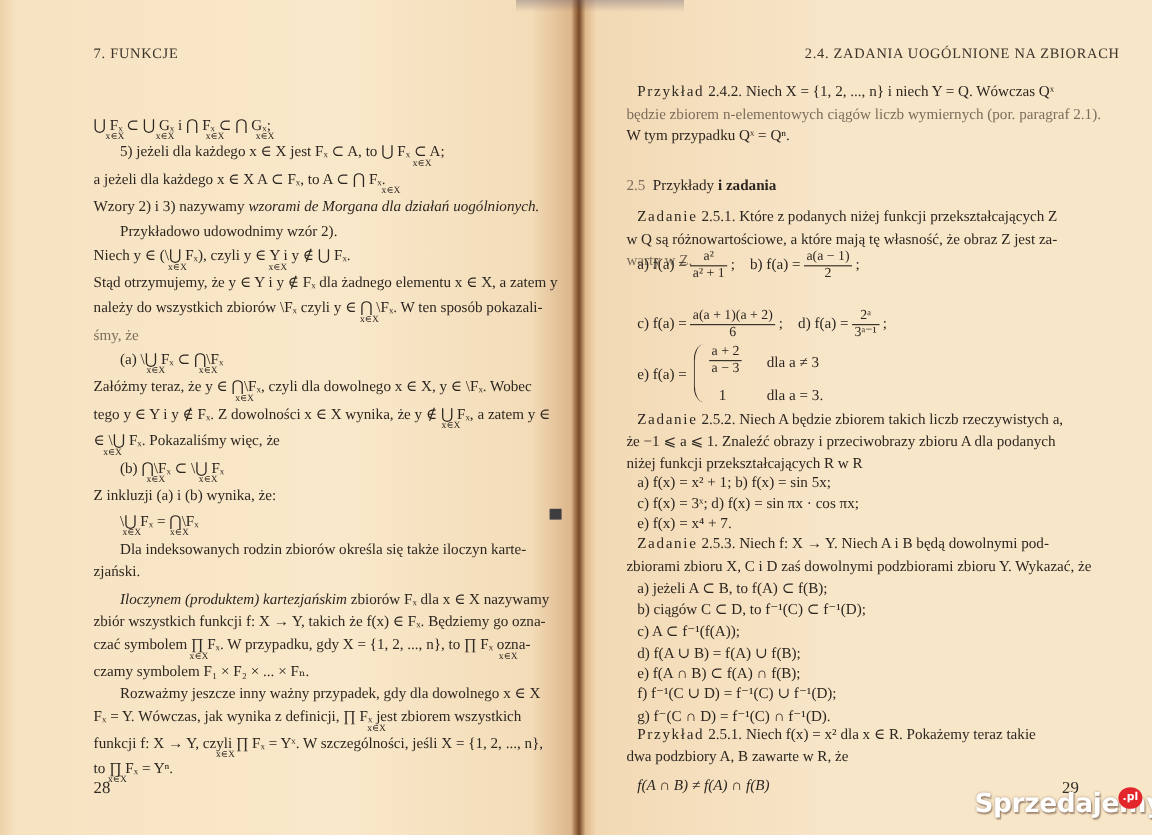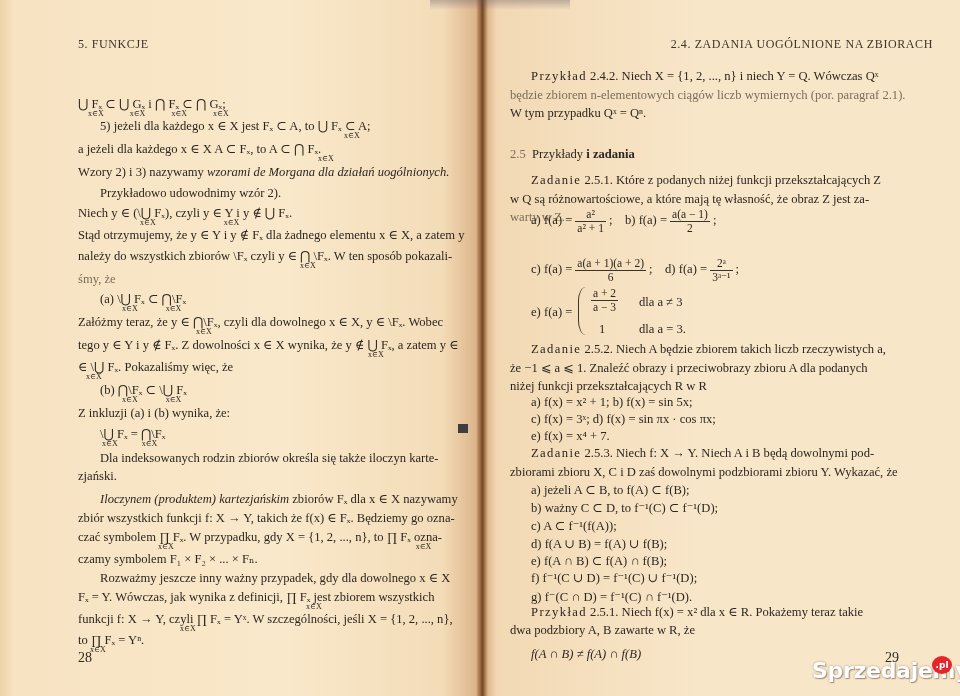--- a/index.html
+++ b/index.html
@@ -37,21 +37,21 @@
   .left .running-head { left:78px; }
   .right .running-head { right:27px; }
   .folio { position:absolute; font-size:14px; color:#2e2a24; }
   .left .folio { left:78px; top:650px; }
   .right .folio { left:404px; top:650px; }
 
   .text { position:absolute; font-size:12.6px; line-height:1; }
   .line { position:absolute; white-space:nowrap; }
   .left .line { left:78px; }
   .left .ind { left:100px; }
-  .right .line { left:29px; }
+  .right .line { left:41px; }
   .right .ind { left:50px; }
   .sub { font-size:8px;text-align:right; }
   i, .it { font-style:italic; }
   .spaced { letter-spacing:1.4px; }
   .faded { color:#7b6d5c; }
   .bold { font-weight:bold; }
   .frac { display:inline-block; vertical-align:middle; text-align:center; margin:0 3px; }
   .frac .num { display:block; padding:0 2px; border-bottom:1px solid #3a332a; font-size:11.5px; line-height:13px; }
   .frac .den { display:block; padding:0 2px; font-size:11.5px; line-height:13px; }
   .brace {
@@ -70,21 +70,21 @@
   .wm-badge {
     position:absolute; left:932px; top:656px; width:20px; height:18px; border-radius:50%;
     background:#e3262c; color:#fff; font-family:"DejaVu Sans", sans-serif;
     font-weight:bold; font-size:9px; text-align:center; line-height:18px;
   }
 </style>
 </head>
 <body>
 
 <div class="page left">
-  <div class="running-head">5. FUNKCJE</div>
+  <div class="running-head">7. FUNKCJE</div>
   <div class="text" style="left:0;top:0;width:481px;height:696px;">
     <div class="line" style="top:98px">⋃ Fₓ ⊂ ⋃ Gₓ  i  ⋂ Fₓ ⊂ ⋂ Gₓ;</div>
     <div class="line sub" style="top:110px;left:88px;word-spacing:24px">x∈X   x∈X   x∈X   x∈X</div>
     <div class="line ind" style="top:120px">5) jeżeli dla każdego x ∈ X jest Fₓ ⊂ A, to ⋃ Fₓ ⊂ A;</div>
     <div class="line sub" style="top:132px;left:344px">x∈X</div>
     <div class="line" style="top:143px">a jeżeli dla każdego x ∈ X A ⊂ Fₓ, to A ⊂ ⋂ Fₓ.</div>
     <div class="line sub" style="top:155px;left:318px">x∈X</div>
     <div class="line" style="top:166px"><span>Wzory 2) i 3) nazywamy </span><span class="it">wzorami de Morgana dla działań uogólnionych.</span></div>
     <div class="line ind" style="top:187px">Przykładowo udowodnimy wzór 2).</div>
     <div class="line" style="top:207px">Niech y ∈ (\⋃ Fₓ), czyli y ∈ Y i y ∉ ⋃ Fₓ.</div>
@@ -157,21 +157,21 @@
     <div class="line ind" style="top:343px"><span class="spaced">Zadanie</span><span> 2.5.2. Niech A będzie zbiorem takich liczb rzeczywistych a,</span></div>
     <div class="line" style="top:362px">że −1 ⩽ a ⩽ 1. Znaleźć obrazy i przeciwobrazy zbioru A dla podanych</div>
     <div class="line" style="top:380px">niżej funkcji przekształcających R w R</div>
     <div class="line ind" style="top:396px">a) f(x) = x² + 1;     b) f(x) = sin 5x;</div>
     <div class="line ind" style="top:413px">c) f(x) = 3ˣ;     d) f(x) = sin πx · cos πx;</div>
     <div class="line ind" style="top:430px">e) f(x) = x⁴ + 7.</div>
 
     <div class="line ind" style="top:447px"><span class="spaced">Zadanie</span><span> 2.5.3. Niech f: X → Y. Niech A i B będą dowolnymi pod-</span></div>
     <div class="line" style="top:466px">zbiorami zbioru X, C i D zaś dowolnymi podzbiorami zbioru Y. Wykazać, że</div>
     <div class="line ind" style="top:484px">a) jeżeli A ⊂ B, to f(A) ⊂ f(B);</div>
-    <div class="line ind" style="top:502px">b) ważny C ⊂ D, to f⁻¹(C) ⊂ f⁻¹(D);</div>
+    <div class="line ind" style="top:502px">b) ciągów C ⊂ D, to f⁻¹(C) ⊂ f⁻¹(D);</div>
     <div class="line ind" style="top:520px">c) A ⊂ f⁻¹(f(A));</div>
     <div class="line ind" style="top:538px">d) f(A ∪ B) = f(A) ∪ f(B);</div>
     <div class="line ind" style="top:555px">e) f(A ∩ B) ⊂ f(A) ∩ f(B);</div>
     <div class="line ind" style="top:572px">f) f⁻¹(C ∪ D) = f⁻¹(C) ∪ f⁻¹(D);</div>
     <div class="line ind" style="top:591px">g) f⁻(C ∩ D) = f⁻¹(C) ∩ f⁻¹(D).</div>
 
     <div class="line ind" style="top:606px"><span class="spaced">Przykład</span><span> 2.5.1. Niech f(x) = x² dla x ∈ R. Pokażemy teraz takie</span></div>
     <div class="line" style="top:624px">dwa podzbiory A, B zawarte w R, że</div>
     <div class="line ind it" style="top:648px">f(A ∩ B) ≠ f(A) ∩ f(B)</div>
   </div>

